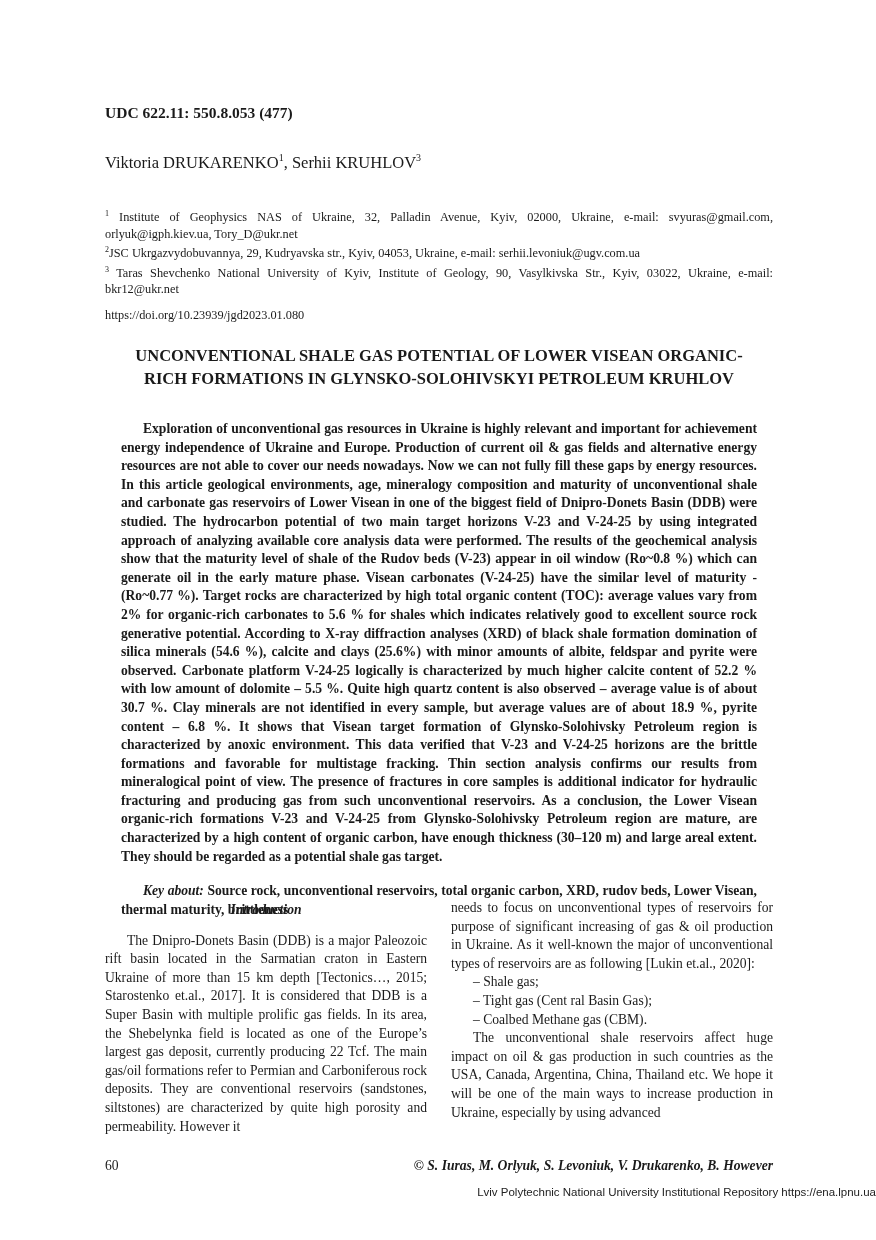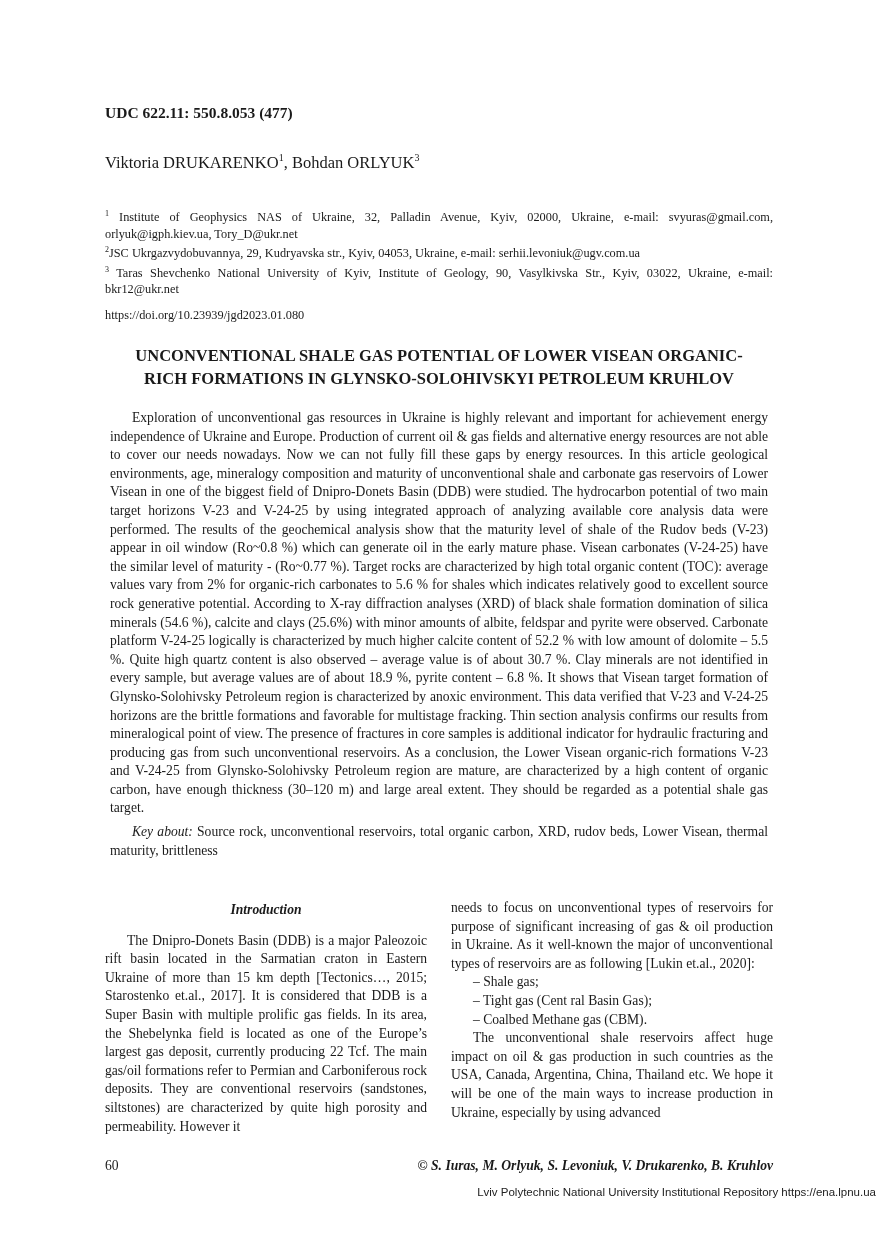--- a/index.html
+++ b/index.html
@@ -10,21 +10,21 @@
   .page { position: absolute; left: 105px; top: 0; width: 668px; }
   .udc { position: absolute; top: 104px; left: 0; font-size: 15.5px; font-weight: bold; }
   .authors { position: absolute; top: 146px; left: 0; font-size: 16.5px; line-height: 24px; }
   .authors sup { font-size: 10px; }
   .affil { position: absolute; top: 206px; left: 0; width: 668px; font-size: 12.3px; line-height: 16.5px; text-align: justify; }
   .affil p { margin: 0; }
   .affil sup { font-size: 8px; }
   .doi { position: absolute; top: 308px; left: 0; font-size: 12.3px; }
   .title { position: absolute; top: 344px; left: 0; width: 668px; text-align: center; font-weight: bold; font-size: 16.5px; line-height: 23px; }
   .abstract { position: absolute; top: 404px; left: 0; width: 668px; font-size: 13.6px; line-height: 18.6px; text-align: justify; }
-  .abstract p { margin: 5px; text-indent: 22px; }
+  .abstract p { margin: 16px; text-indent: 22px; font-weight: bold; }
   .kw-label { font-style: italic; }
   .col { position: absolute; top: 899px; width: 322px; font-size: 13.6px; line-height: 18.6px; text-align: justify; }
   .col.left { left: 0; }
   .col.right { left: 346px; top: 899px; }
   .col p { margin: 0; }
   .indent { text-indent: 22px; }
   .section-head { text-align: center; font-weight: bold; font-style: italic; margin-bottom: 12px !important; margin-top: 2px !important; }
   .list-item { padding-left: 22px; text-align: left; }
   .footer-num { position: absolute; top: 1158px; left: 0; font-size: 13.6px; }
   .footer-copy { position: absolute; top: 1158px; right: 0; font-size: 13.6px; font-weight: bold; font-style: italic; }
@@ -32,21 +32,21 @@
 </style>
 </head>
 <body>
 
 <div class="page">
 
   <div class="udc">UDC 622.11: 550.8.053 (477)</div>
 
   <div class="authors">
     <div>
-      <span>Viktoria DRUKARENKO</span><sup>1</sup><span>, </span><span>Bohdan ORLYUK</span><sup>3</sup>
+      <span>Viktoria DRUKARENKO</span><sup>1</sup><span>, </span><span>Serhii KRUHLOV</span><sup>3</sup>
     </div>
   </div>
 
   <div class="affil">
     <p><sup>1</sup><span> Institute of Geophysics NAS of Ukraine, 32, Palladin Avenue, Kyiv, 02000, Ukraine, e-mail: svyuras@gmail.com, orlyuk@igph.kiev.ua, Tory_D@ukr.net</span></p>
     <p><sup>2</sup><span>JSC Ukrgazvydobuvannya, 29, Kudryavska str., Kyiv, 04053, Ukraine, e-mail: serhii.levoniuk@ugv.com.ua</span></p>
     <p><sup>3</sup><span> Taras Shevchenko National University of Kyiv, Institute of Geology, 90, Vasylkivska Str., Kyiv, 03022, Ukraine, e-mail: bkr12@ukr.net</span></p>
   </div>
 
   <div class="doi">https://doi.org/10.23939/jgd2023.01.080</div>
@@ -68,16 +68,16 @@
 
   <div class="col right">
     <p>needs to focus on unconventional types of reservoirs for purpose of significant increasing of gas &amp; oil production in Ukraine. As it well-known the major of unconventional types of reservoirs are as following [Lukin et.al., 2020]:</p>
     <p class="list-item">– Shale gas;</p>
     <p class="list-item">– Tight gas (Cent ral Basin Gas);</p>
     <p class="list-item">– Coalbed Methane gas (CBM).</p>
     <p class="indent">The unconventional shale reservoirs affect huge impact on oil &amp; gas production in such countries as the USA, Canada, Argentina, China, Thailand etc. We hope it will be one of the main ways to increase production in Ukraine, especially by using advanced</p>
   </div>
 
   <div class="footer-num">60</div>
-  <div class="footer-copy">© S. Iuras, M. Orlyuk, S. Levoniuk, V. Drukarenko, B. Kruhlov</div>
+  <div class="footer-copy">© S. Iuras, M. Orlyuk, S. Levoniuk, V. Drukarenko, B. However</div>
 </div>
 
 <div class="repo">Lviv Polytechnic National University Institutional Repository https://ena.lpnu.ua</div>
 
 </body></html>

